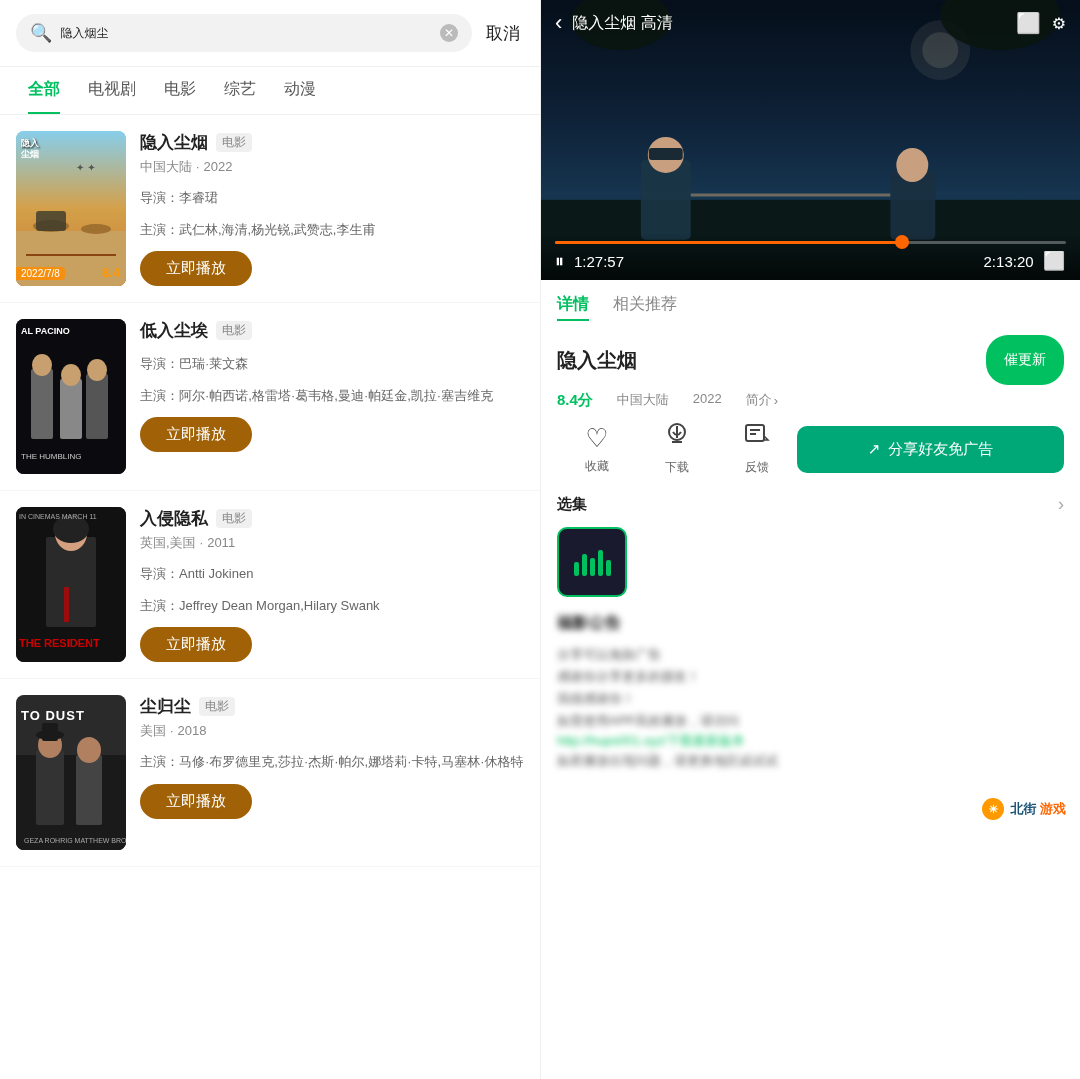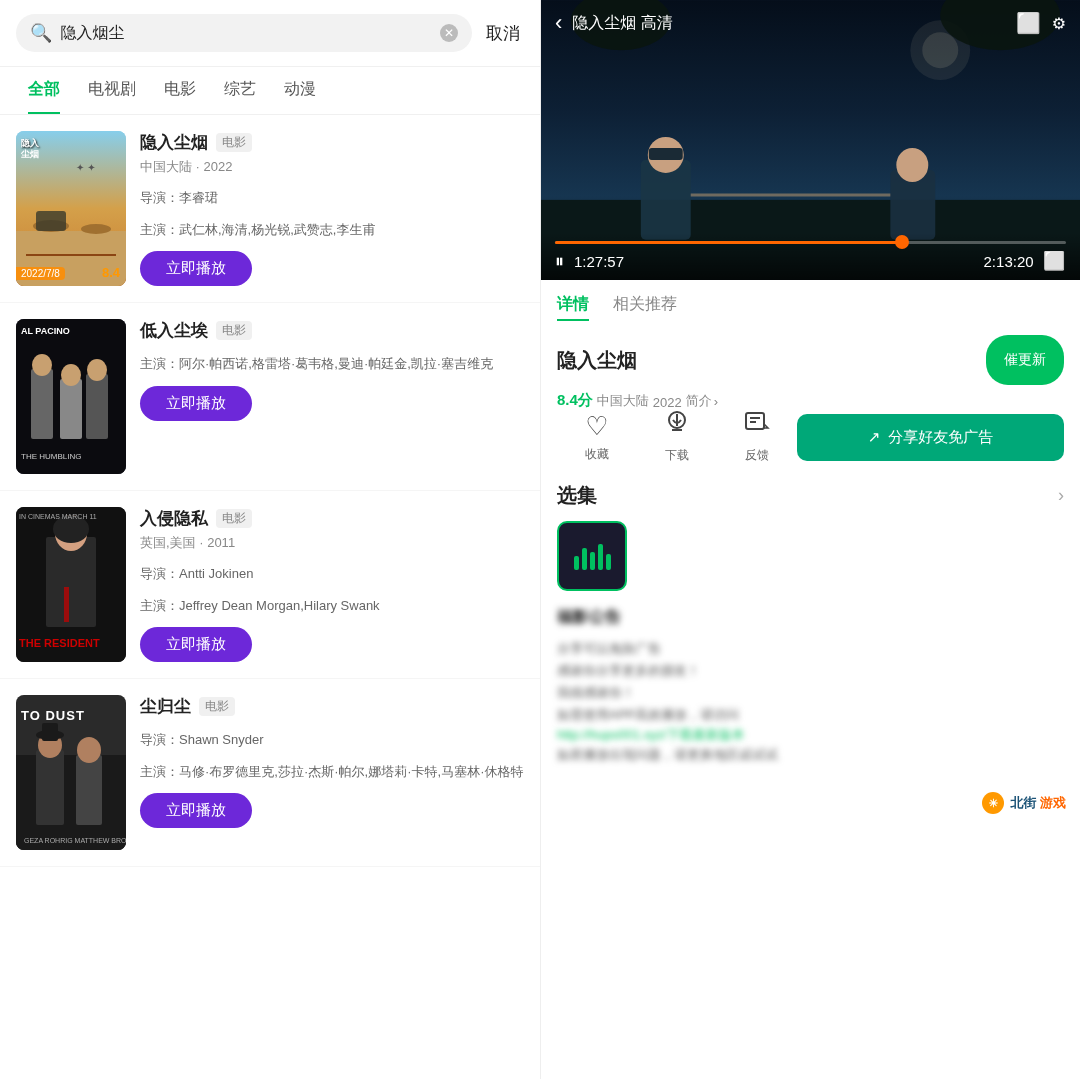--- a/index.html
+++ b/index.html
@@ -42,21 +42,21 @@
     }
     .search-icon-svg {
       color: #888;
       font-size: 18px;
     }
     .search-input {
       flex: 1;
       background: transparent;
       border: none;
       outline: none;
-      font-size: 16px;
+      font-size: 12px;
       color: #222;
     }
     .clear-btn {
       background: #bbb;
       border: none;
       border-radius: 50%;
       width: 18px;
       height: 18px;
       display: flex;
       align-items: center;
@@ -163,21 +163,21 @@
       color: #888;
     }
     .movie-director, .movie-cast {
       font-size: 13px;
       color: #666;
       line-height: 1.5;
       margin-top: 8px;
     }
     .play-btn {
       margin-top: 8px;
-      background: #6d28d9;
+      background: #a16207;
       color: #fff;
       border: none;
       border-radius: 22px;
       padding: 8px 26px;
       font-size: 15px;
       cursor: pointer;
       align-self: flex-start;
     }
 
     
@@ -372,23 +372,23 @@
       background: #00c060;
       color: #fff;
       border: none;
       border-radius: 22px;
       padding: 16px 18px;
       font-size: 14px;
       cursor: pointer;
     }
     .movie-detail-meta {
       display: flex;
-      align-items: flex-end;
-      gap: 4px;
-      margin-bottom: 0;
+      align-items: flex-start;
+      gap: 24px;
+      margin-bottom: 12px;
     }
     .score-val {
       color: #00c060;
       font-size: 15px;
       font-weight: 600;
     }
     .meta-text {
       color: #888;
       font-size: 13px;
     }
@@ -442,21 +442,21 @@
     .episodes-section {
       padding: 0 16px;
     }
     .episodes-header {
       display: flex;
       align-items: center;
       justify-content: space-between;
       margin-bottom: 12px;
     }
     .episodes-title {
-      font-size: 20px;
+      font-size: 15px;
       font-weight: 600;
       color: #222;
     }
     .episodes-arrow {
       color: #aaa;
       font-size: 18px;
     }
     .episode-thumb {
       width: 70px;
       height: 70px;
@@ -616,20 +616,21 @@
 
           <text x="5" y="140" fill="#ccc" font-size="8">THE HUMBLING</text>
           <text x="5" y="15" fill="#fff" font-size="9" font-weight="bold">AL PACINO</text>
         </svg>
       </div>
       <div class="movie-info">
         <div class="movie-title-row">
           <span class="movie-title">低入尘埃</span>
           <span class="movie-type-badge">电影</span>
         </div>
+        <div class="movie-director">导演：巴瑞·莱文森</div>
         <div class="movie-cast">主演：阿尔·帕西诺,格雷塔·葛韦格,曼迪·帕廷金,凯拉·塞吉维克</div>
         <button class="play-btn">立即播放</button>
       </div>
     </div>
 
     <div class="result-item">
       <div class="movie-poster poster-resident">
         <svg width="110" height="155" viewBox="0 0 110 155">
           <rect width="110" height="155" fill="#111"></rect>
 
@@ -673,21 +674,21 @@
 
           <text x="5" y="25" fill="#fff" font-size="13" font-weight="bold" letter-spacing="1">TO DUST</text>
           <text x="8" y="148" fill="#aaa" font-size="7">GEZA ROHRIG  MATTHEW BRODERICK</text>
         </svg>
       </div>
       <div class="movie-info">
         <div class="movie-title-row">
           <span class="movie-title">尘归尘</span>
           <span class="movie-type-badge">电影</span>
         </div>
-        <div class="movie-director">导演：Shawn Snyder</div>
+        <div class="movie-meta">美国 · 2018</div>
         <div class="movie-cast">主演：马修·布罗德里克,莎拉·杰斯·帕尔,娜塔莉·卡特,马塞林·休格特</div>
         <button class="play-btn">立即播放</button>
       </div>
     </div>
 
   </div>
 </div>
 
 <div class="right-panel">
 

